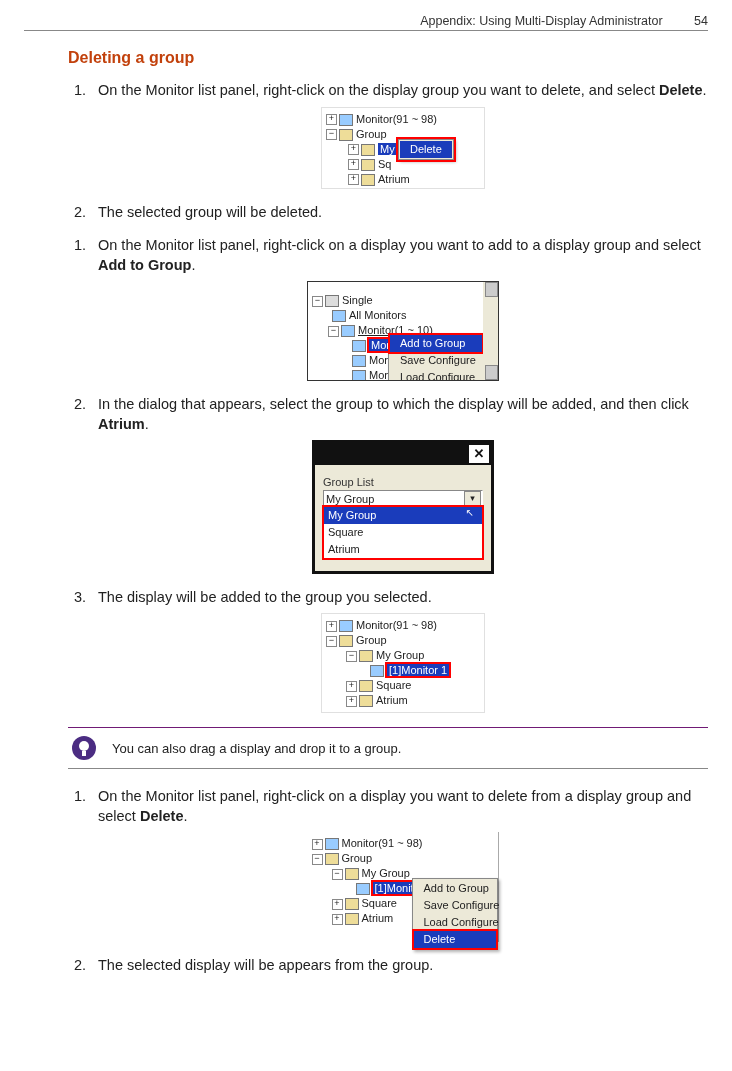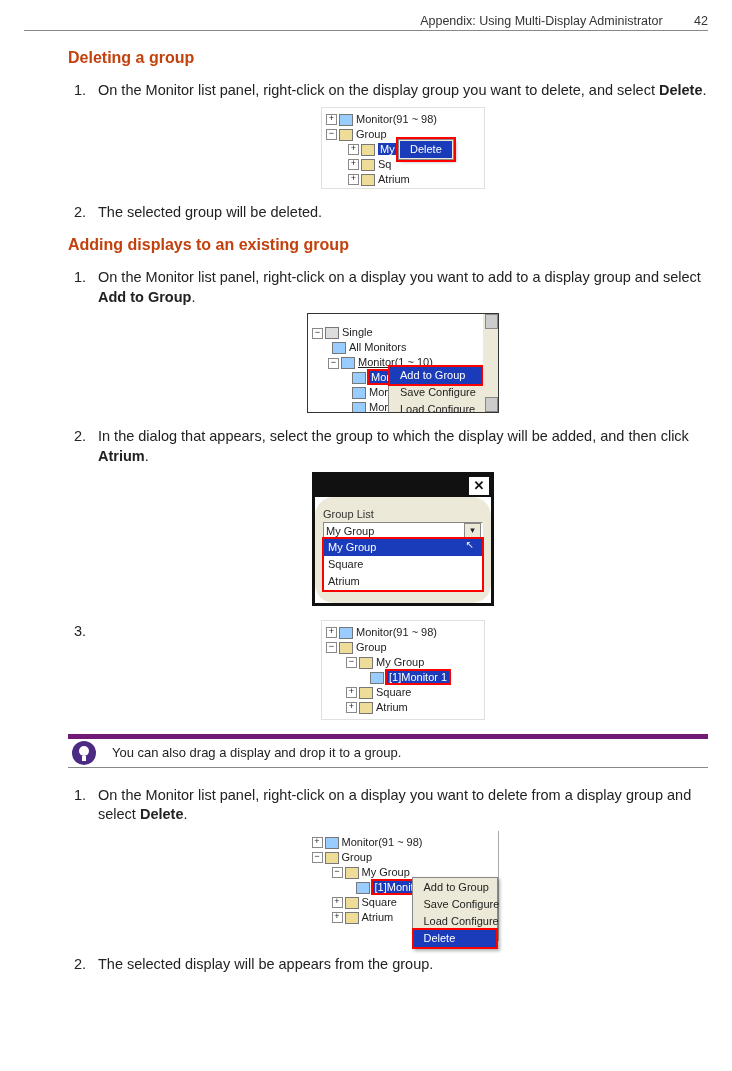--- a/index.html
+++ b/index.html
@@ -101,43 +101,42 @@
     background:#fff;
     color:#111;
     text-align:center;
     line-height:18px;
     font-size:13px;
     font-weight:bold;
   }
   .dialog .body {
     background:#ece9d8;
     padding:10px 8px 12px 8px;
-    border-radius:19px;
   }
   .dialog .gl-label { font-size:11px; color:#333; margin-bottom:0px; }
   .dialog .dd {
     border-top:1px solid #888; border-left:1px solid #888;
     border-right:1px solid #fff; border-bottom:1px solid #fff;
     background:#fff;
   }
   .dialog .dd .selrow { background:#1a3cbb; color:#fff; padding:1px 4px; position:relative; }
   .dialog .dd .opt { padding:1px 4px; }
   .dialog .dd .cursor { position:absolute; right:8px; top:-1px; color:#fff; font-size:10px; }
   .dialog .dd .arrow {
     float:right; width:15px; height:15px;
     background:#ece9d8; border:1px solid #888;
     margin-top:-1px; margin-right:-1px;
     text-align:center; line-height:13px; font-size:9px;
   }
   .dialog .redwrap { outline:2px solid red; margin-top:-1px; }
 
   .tip-block {
-    border-top:5px solid #701a75;
+    border-top:1px solid #701a75;
     border-bottom:1px solid #888;
-    padding:2px 0;
+    padding:8px 0;
     margin:14px 0 18px 0;
     display:flex;
     align-items:center;
     gap:16px;
   }
   .tip-icon {
     width:24px; height:24px;
     border-radius:50%;
     background:#4b2c82;
     position:relative;
@@ -165,21 +164,21 @@
 
   b { font-weight:bold; }
 </style>
 </head>
 <body>
 
 <div class="page">
 
   <div class="header-line">
     <span>Appendix: Using Multi-Display Administrator</span>
-    <span class="page-num">42</span>
+    <span class="page-num">54</span>
   </div>
 
   <div class="content">
 
     <h2 class="section">Deleting a group</h2>
     <ol>
       <li>
         <span>On the Monitor list panel, right-click on the display group you want to delete, and select </span><b>Delete</b><span>.</span>
         <div class="figure">
           <div class="tree" style="width:150px; height:72px; position:relative;">
@@ -190,21 +189,20 @@
             <div class="row" style="padding-left:22px;"><span class="sq">+</span><span class="ic fold"></span><span>Atrium</span></div>
             <div class="ctx-menu redbox" style="left:76px; top:31px;">
               <div class="mi hi">Delete</div>
             </div>
           </div>
         </div>
       </li>
       <li>The selected group will be deleted.</li>
     </ol>
 
-    <h2 class="section">Adding displays to an existing group</h2>
     <ol>
       <li>
         <span>On the Monitor list panel, right-click on a display you want to add to a display group and select </span><b>Add to Group</b><span>.</span>
         <div class="figure">
           <div class="fig2">
             <div class="tree" style="border:none; position:relative; height:100%;margin-top:7px;">
               <div class="row"><span class="sq">−</span><span class="ic mgrey"></span><span>Single</span></div>
               <div class="row" style="padding-left:20px;"><span class="ic mon"></span><span>All Monitors</span></div>
               <div class="row" style="padding-left:16px;text-decoration:underline;"><span class="sq">−</span><span class="ic mon"></span><span>Monitor(1 ~ 10)</span></div>
               <div class="row" style="padding-left:40px;"><span class="ic mon"></span><span class="sel redbox">Monito</span></div>
@@ -237,20 +235,21 @@
                   <div class="selrow"><span>My Group</span><span class="cursor">↖</span></div>
                   <div class="opt">Square</div>
                   <div class="opt">Atrium</div>
                 </div>
               </div>
             </div>
           </div>
         </div>
       </li>
       <li>
+        <span>The display will be added to the group you selected.</span>
         <div class="figure">
           <div class="tree" style="width:150px;">
             <div class="row"><span class="sq">+</span><span class="ic mon"></span><span>Monitor(91 ~ 98)</span></div>
             <div class="row"><span class="sq">−</span><span class="ic fold"></span><span>Group</span></div>
             <div class="row" style="padding-left:20px;"><span class="sq">−</span><span class="ic fold"></span><span>My Group</span></div>
             <div class="row" style="padding-left:44px;"><span class="ic mon"></span><span class="sel redbox">[1]Monitor 1</span></div>
             <div class="row" style="padding-left:20px;"><span class="sq">+</span><span class="ic fold"></span><span>Square</span></div>
             <div class="row" style="padding-left:20px;"><span class="sq">+</span><span class="ic fold"></span><span>Atrium</span></div>
           </div>
         </div>

